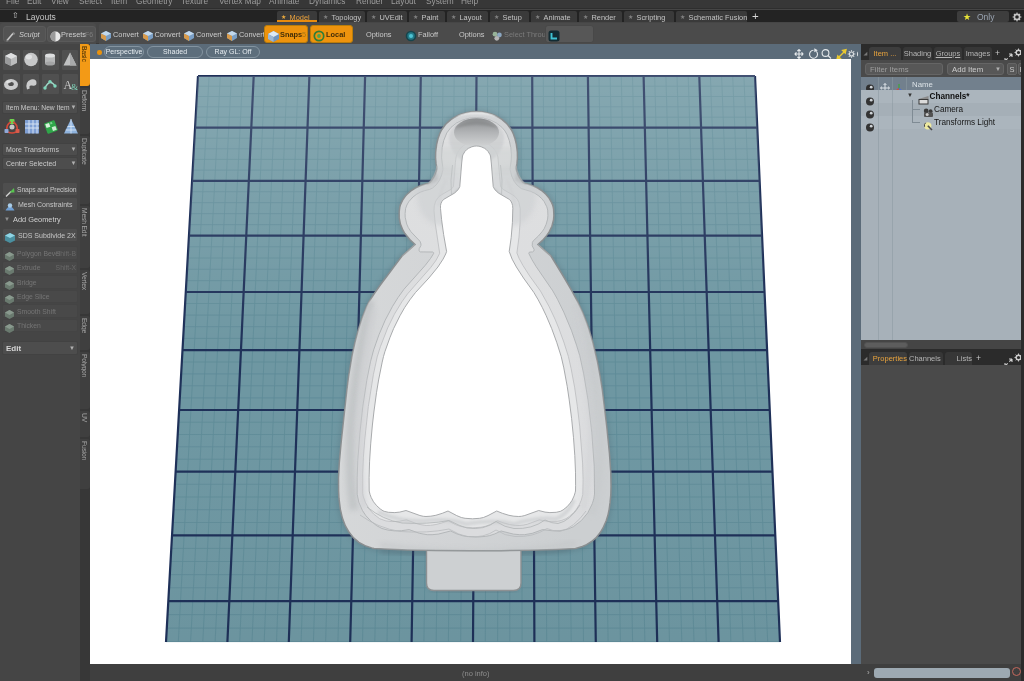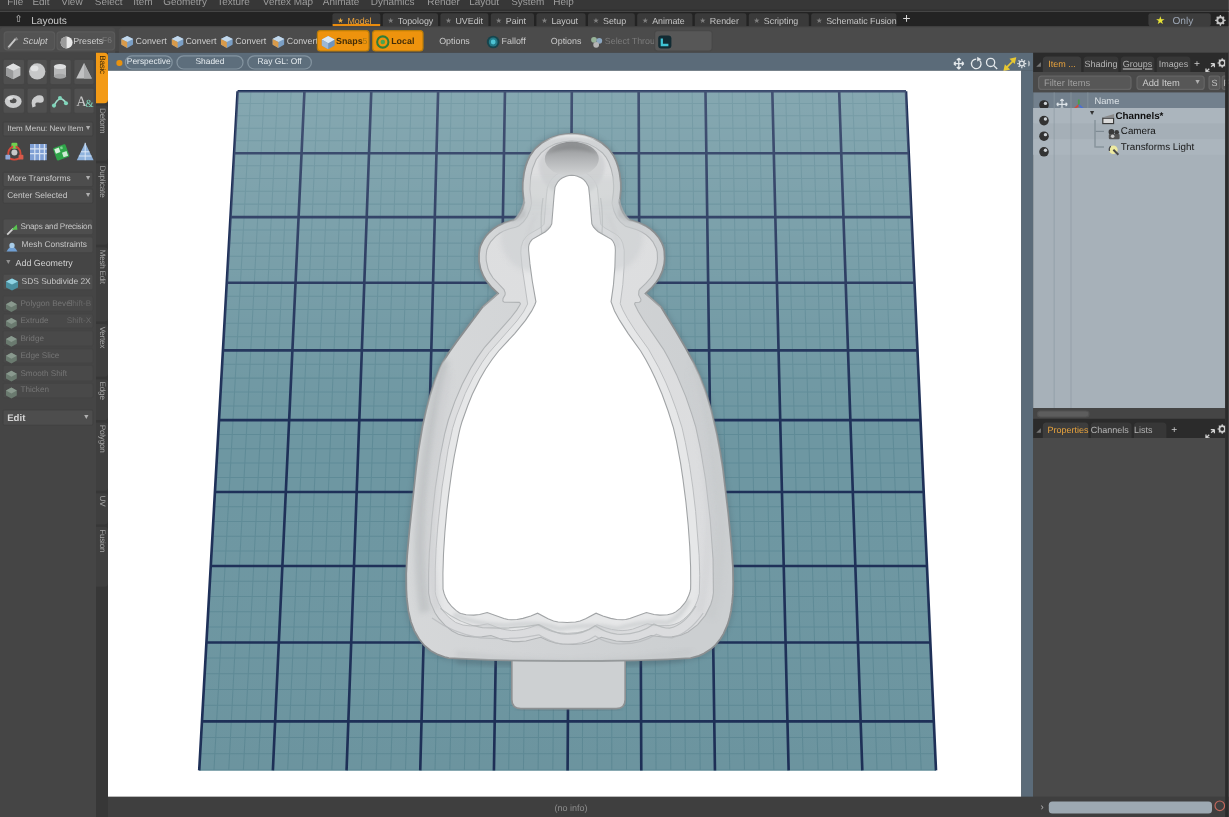--- a/index.html
+++ b/index.html
@@ -522,21 +522,21 @@
       </svg></div>
     <div class="txt" style="left: 934px; top: 117.5px; font-size: 8.2px; color: rgb(22, 22, 22);">Transforms Light</div>
     <div class="abs" style="left: 861px; top: 340px; width: 160px; height: 9px; background: rgb(69, 69, 69);"></div>
     <div class="abs" style="left: 864px; top: 341.5px; width: 44px; height: 6px; background: rgb(93, 93, 93); border-radius: 3px; border: 1px solid rgb(82, 82, 82);"></div>
     <div class="abs" style="left: 861px; top: 349px; width: 160px; height: 16px; background: rgb(43, 43, 43);"></div>
     <div class="abs" style="left: 869px; top: 351.5px; width: 38px; height: 13px; background: rgb(61, 61, 61); border-radius: 3px 3px 0px 0px;"></div>
     <div class="txt" style="left: 869px; top: 354px; font-size: 7.5px; color: rgb(232, 163, 61); width: 38px; text-align: right;">Properties</div>
     <div class="abs" style="left: 909px; top: 351.5px; width: 34px; height: 13px; background: rgb(55, 55, 55); border-radius: 3px 3px 0px 0px;"></div>
     <div class="txt" style="left: 909px; top: 354px; font-size: 7.5px; color: rgb(181, 181, 181); width: 34px; ">Channels</div>
     <div class="abs" style="left: 945px; top: 351.5px; width: 27px; height: 13px; background: rgb(55, 55, 55); border-radius: 3px 3px 0px 0px;"></div>
-    <div class="txt" style="left: 945px; top: 354px; font-size: 7.5px; color: rgb(181, 181, 181); width: 27px; text-align: left;">Lists</div>
+    <div class="txt" style="left: 945px; top: 354px; font-size: 7.5px; color: rgb(181, 181, 181); width: 27px; text-align: right;">Lists</div>
     <div class="txt" style="left: 976px; top: 352.5px; font-size: 8.5px; color: rgb(204, 204, 204);">+</div>
     <div class="txt" style="left: 863.5px; top: 354.5px; font-size: 5px; color: rgb(119, 119, 119);">◢</div>
     <div class="abs" style="left: 1004px; top: 352.5px; width: 9px; height: 9px;"><svg width="9" height="9">
         <path d="M1,8 L3.7,5.3 M5.3,3.7 L8,1 M8,1 H5 M8,1 V4 M1,8 H4 M1,8 V5" stroke="#d0d0d0" stroke-width="1.1"></path>
       </svg></div>
     <div class="abs" style="left: 1014px; top: 352.5px; width: 10px; height: 10px;">
       <svg width="9" height="9" viewBox="0 0 10 10" style="position:absolute;left:0px;top:0px">
         <circle cx="5" cy="5" r="2.6" fill="none" stroke="#cfcfcf" stroke-width="1.6"></circle>
         <g stroke="#cfcfcf" stroke-width="1.1">
           <path d="M5,0.6 V2.2 M5,7.8 V9.4 M0.6,5 H2.2 M7.8,5 H9.4 M1.9,1.9 L3,3 M7,7 L8.1,8.1 M1.9,8.1 L3,7 M7,3 L8.1,1.9"></path>

